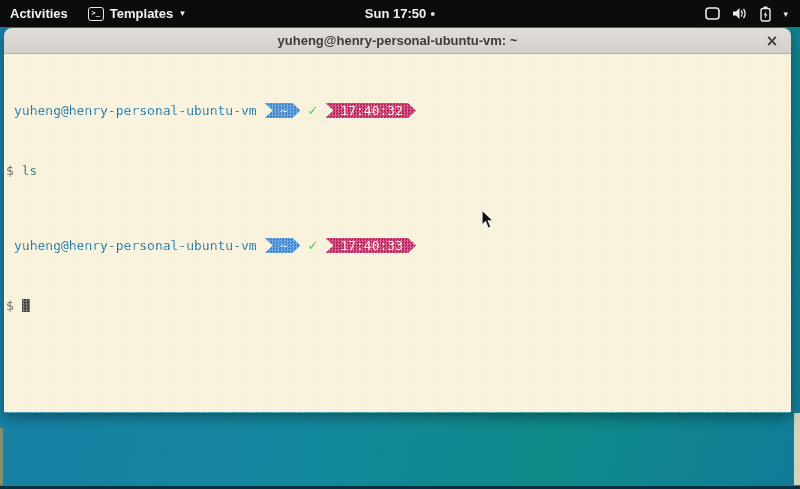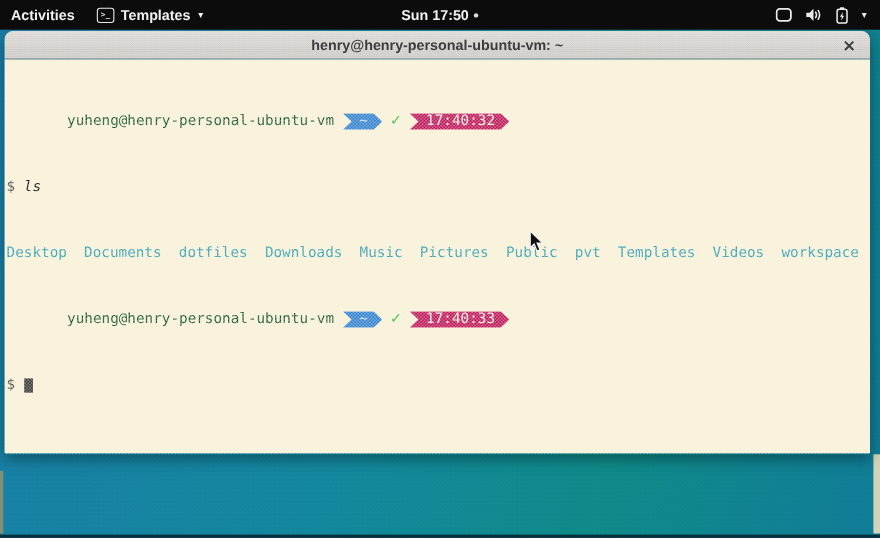--- a/index.html
+++ b/index.html
@@ -78,31 +78,31 @@
   .term {
     height:358px; background:#f8f1da; padding:4px 2px 0 2px;
     font-family:"DejaVu Sans Mono","Liberation Mono",monospace;
     font-size:13px; line-height:15px; white-space:pre; overflow:hidden;
   }
   .term-dither {
     position:absolute; left:0; top:27px; width:787px; height:358px; pointer-events:none; opacity:.35;
     background:repeating-conic-gradient(#fdf8e8 0% 25%, transparent 0% 50%) 0 0/3px 3px;
   }
   .tline { height:15px; display:flex; align-items:center; }
-  .userhost { color:#14532d; padding-left:8px;margin-left:47px; }
+  .userhost { color:#0369a1; padding-left:8px; }
   .ribbon {
     display:inline-flex; align-items:center; justify-content:center;
     height:15px; padding:0 13px 0 15px; margin-left:8px;
     clip-path:polygon(0 0, calc(100% - 8px) 0, 100% 50%, calc(100% - 8px) 100%, 0 100%, 8px 50%);
   }
   .ribbon.blue { background:#3182d2; color:#cfe3f7; }
   .ribbon.dark { background:#be185d; color:#efece2; margin-left:7px; }
   .check { color:#2fbf3a; font-weight:bold; margin-left:7px; font-family:"DejaVu Sans",sans-serif; }
   .prompt-sym { color:#4a4a4a; }
-  .cmd { color:#000000;font-style:italic; }
+  .cmd { color:#0f766e; }
   .dirs { color:#2d9fb4; }
   .cursor-block { display:inline-block; width:8px; height:13px; background:#3a3a3a; margin-left:0; vertical-align:middle; }
 
   
   .mouse-cursor { position:absolute; left:481px; top:209px; z-index:99; }
 </style>
 </head>
 <body>
 
 <div class="screen">
@@ -150,36 +150,35 @@
           <polygon points="6.3,5 3.6,9.3 5.3,9.3 4.7,12.8 7.4,8.4 5.7,8.4" fill="#ececec"></polygon>
         </svg>
       </span>
       <span class="tb-caret">▾</span>
     </div>
   </div>
 
   <div class="window">
     <div class="titlebar">
       <div class="titlebar-dither"></div>
-      <span class="title">henry@henry-personal-ubuntu-vm: ~</span>
+      <span class="title">yuheng@henry-personal-ubuntu-vm: ~</span>
       <span class="close-btn">×</span>
     </div>
 
     <div class="term">
 
       <div class="tline">
         <span class="userhost">yuheng@henry-personal-ubuntu-vm</span>
         <span class="ribbon blue"><span>~</span></span>
         <span class="check">✓</span>
         <span class="ribbon dark"><span>17:40:32</span></span>
       </div>
 
       <div class="tline"><span class="prompt-sym">$</span><span> </span><span class="cmd">ls</span></div>
 
-      <div class="tline dirs">Desktop  Documents  dotfiles  Downloads  Music  Pictures  Public  pvt  Templates  Videos  workspace</div>
 
       <div class="tline">
         <span class="userhost">yuheng@henry-personal-ubuntu-vm</span>
         <span class="ribbon blue"><span>~</span></span>
         <span class="check">✓</span>
         <span class="ribbon dark"><span>17:40:33</span></span>
       </div>
 
       <div class="tline"><span class="prompt-sym">$</span><span> </span><span class="cursor-block"></span></div>
 

